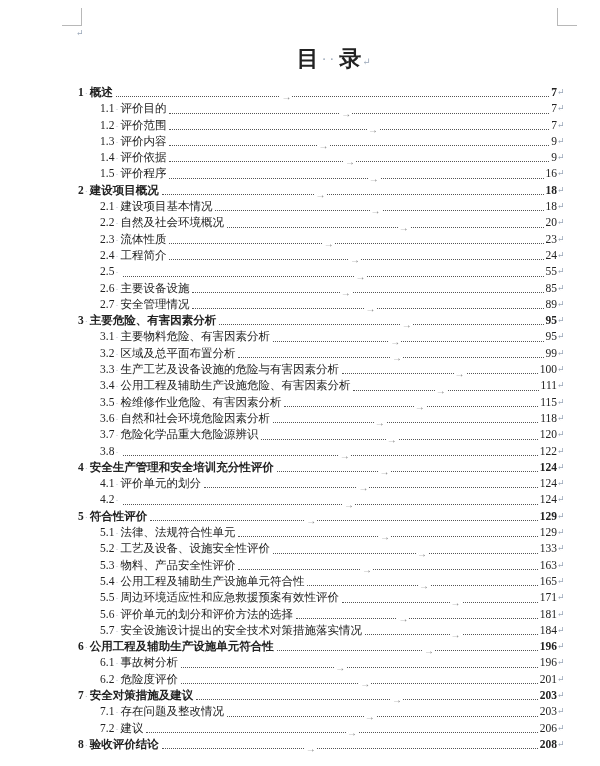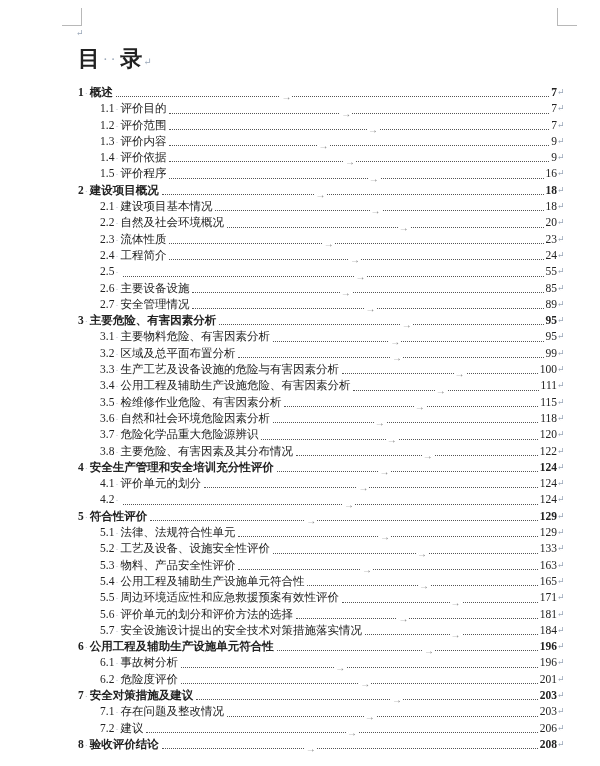--- a/index.html
+++ b/index.html
@@ -11,22 +11,22 @@
   .page{position:relative;width:600px;height:766px;background:#fff;}
 
   
   .crop{position:absolute;width:19px;height:17px;}
   .crop-tl{left:62px;top:8px;border-right:1px solid #b8b8b8;border-bottom:1px solid #b8b8b8;}
   .crop-tr{left:557px;top:8px;border-left:1px solid #b8b8b8;border-bottom:1px solid #b8b8b8;}
 
   .empty-para{position:absolute;left:76px;top:28px;font-size:9px;color:#9aa7b8;}
 
   .title{
-    position:absolute;left:78px;width:479px;top:44px;
-    text-align:left;font-size:22px;font-weight:bold;letter-spacing:1px;
+    position:absolute;left:90px;width:479px;top:44px;
+    text-align:center;font-size:22px;font-weight:bold;letter-spacing:1px;
     white-space:nowrap;
   }
   .title .space-marks{color:#9aa7b8;font-weight:normal;font-size:14px;vertical-align:2px;letter-spacing:3px;margin:0 2px;}
   .title .pilcrow{color:#9aa7b8;font-weight:normal;font-size:10px;}
 
   .toc{position:absolute;left:78px;top:84px;width:479px;}
   .row{
     display:flex;align-items:baseline;height:16.3px;
     font-size:11.5px;line-height:16.3px;white-space:nowrap;position:relative;
   }
@@ -281,21 +281,20 @@
       <span class="label">危险化学品重大危险源辨识</span>
       <span class="leader">
         <span class="tab-arrow" style="left: 45%;">→</span>
       </span>
       <span class="page-num">120</span>
       <span class="pilcrow">↵</span>
     </div>
       <div class="row level-2">
       <span class="num">3.8</span>
       <span class="space-dot">·</span>
-      <span class="label">主要危险、有害因素及其分布情况</span>
       <span class="leader">
         <span class="tab-arrow" style="left: 52%;">→</span>
       </span>
       <span class="page-num">122</span>
       <span class="pilcrow">↵</span>
     </div>
       <div class="row level-1">
       <span class="num">4</span>
       <span class="space-dot">·</span>
       <span class="label">安全生产管理和安全培训充分性评价</span>

